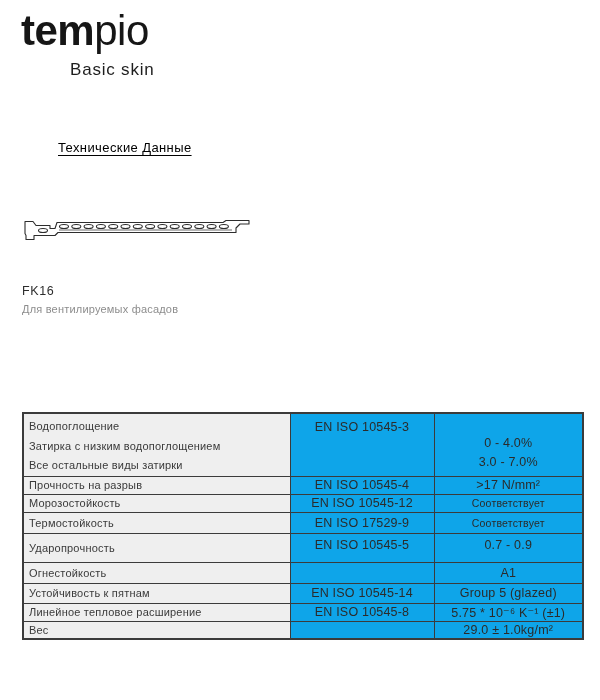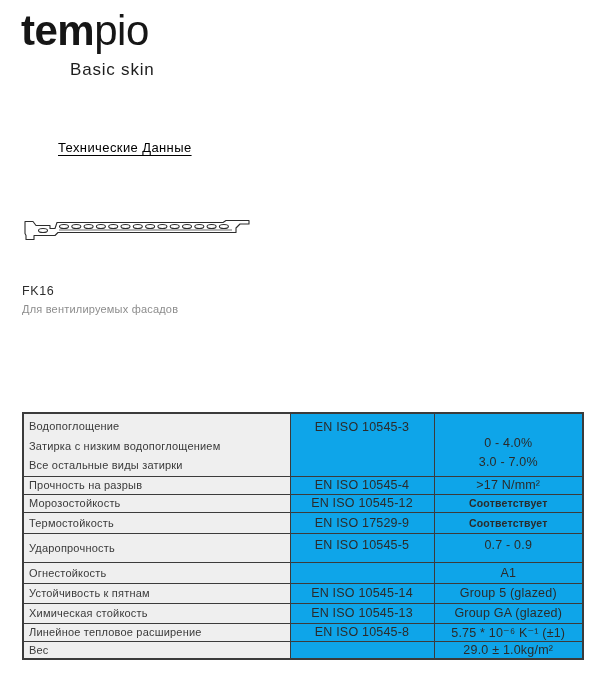--- a/index.html
+++ b/index.html
@@ -96,21 +96,21 @@
     text-align: center;
     font-size: 12.5px;
     letter-spacing: 0.2px;
     color: #2b2b2b;
   }
   tr.multi td { vertical-align: top; }
   tr.multi td.prop { padding-top: 3px; }
   tr.multi td.std { padding-top: 4px; }
   .cell-line { display: block; line-height: 19.5px; min-height: 19.5px; white-space: nowrap; }
   tr.top-vals td.std, tr.top-vals td.val { vertical-align: top; padding-top: 4px; }
-  td.val .small { font-size: 10.5px; font-weight: bold; }
+  td.val .small { font-size: 10.5px; }
 </style>
 </head>
 <body>
 
 <div class="page">
 
   <div class="logo">
     <span class="logo-bold">tem</span><span class="logo-light">pio</span>
   </div>
 
@@ -188,25 +188,20 @@
       <tr style="height:21px">
         <td class="prop">Огнестойкость</td>
         <td class="std"></td>
         <td class="val">A1</td>
       </tr>
       <tr style="height:20px">
         <td class="prop">Устойчивость к пятнам</td>
         <td class="std">EN ISO 10545-14</td>
         <td class="val">Group 5 (glazed)</td>
       </tr>
-      <tr style="height:20px">
-        <td class="prop">Химическая стойкость</td>
-        <td class="std">EN ISO 10545-13</td>
-        <td class="val">Group GA (glazed)</td>
-      </tr>
       <tr style="height:18px">
         <td class="prop">Линейное тепловое расширение</td>
         <td class="std">EN ISO 10545-8</td>
         <td class="val">5.75 * 10⁻⁶ K⁻¹ (±1)</td>
       </tr>
       <tr style="height:18px">
         <td class="prop">Вес</td>
         <td class="std"></td>
         <td class="val">29.0 ± 1.0kg/m²</td>
       </tr>

